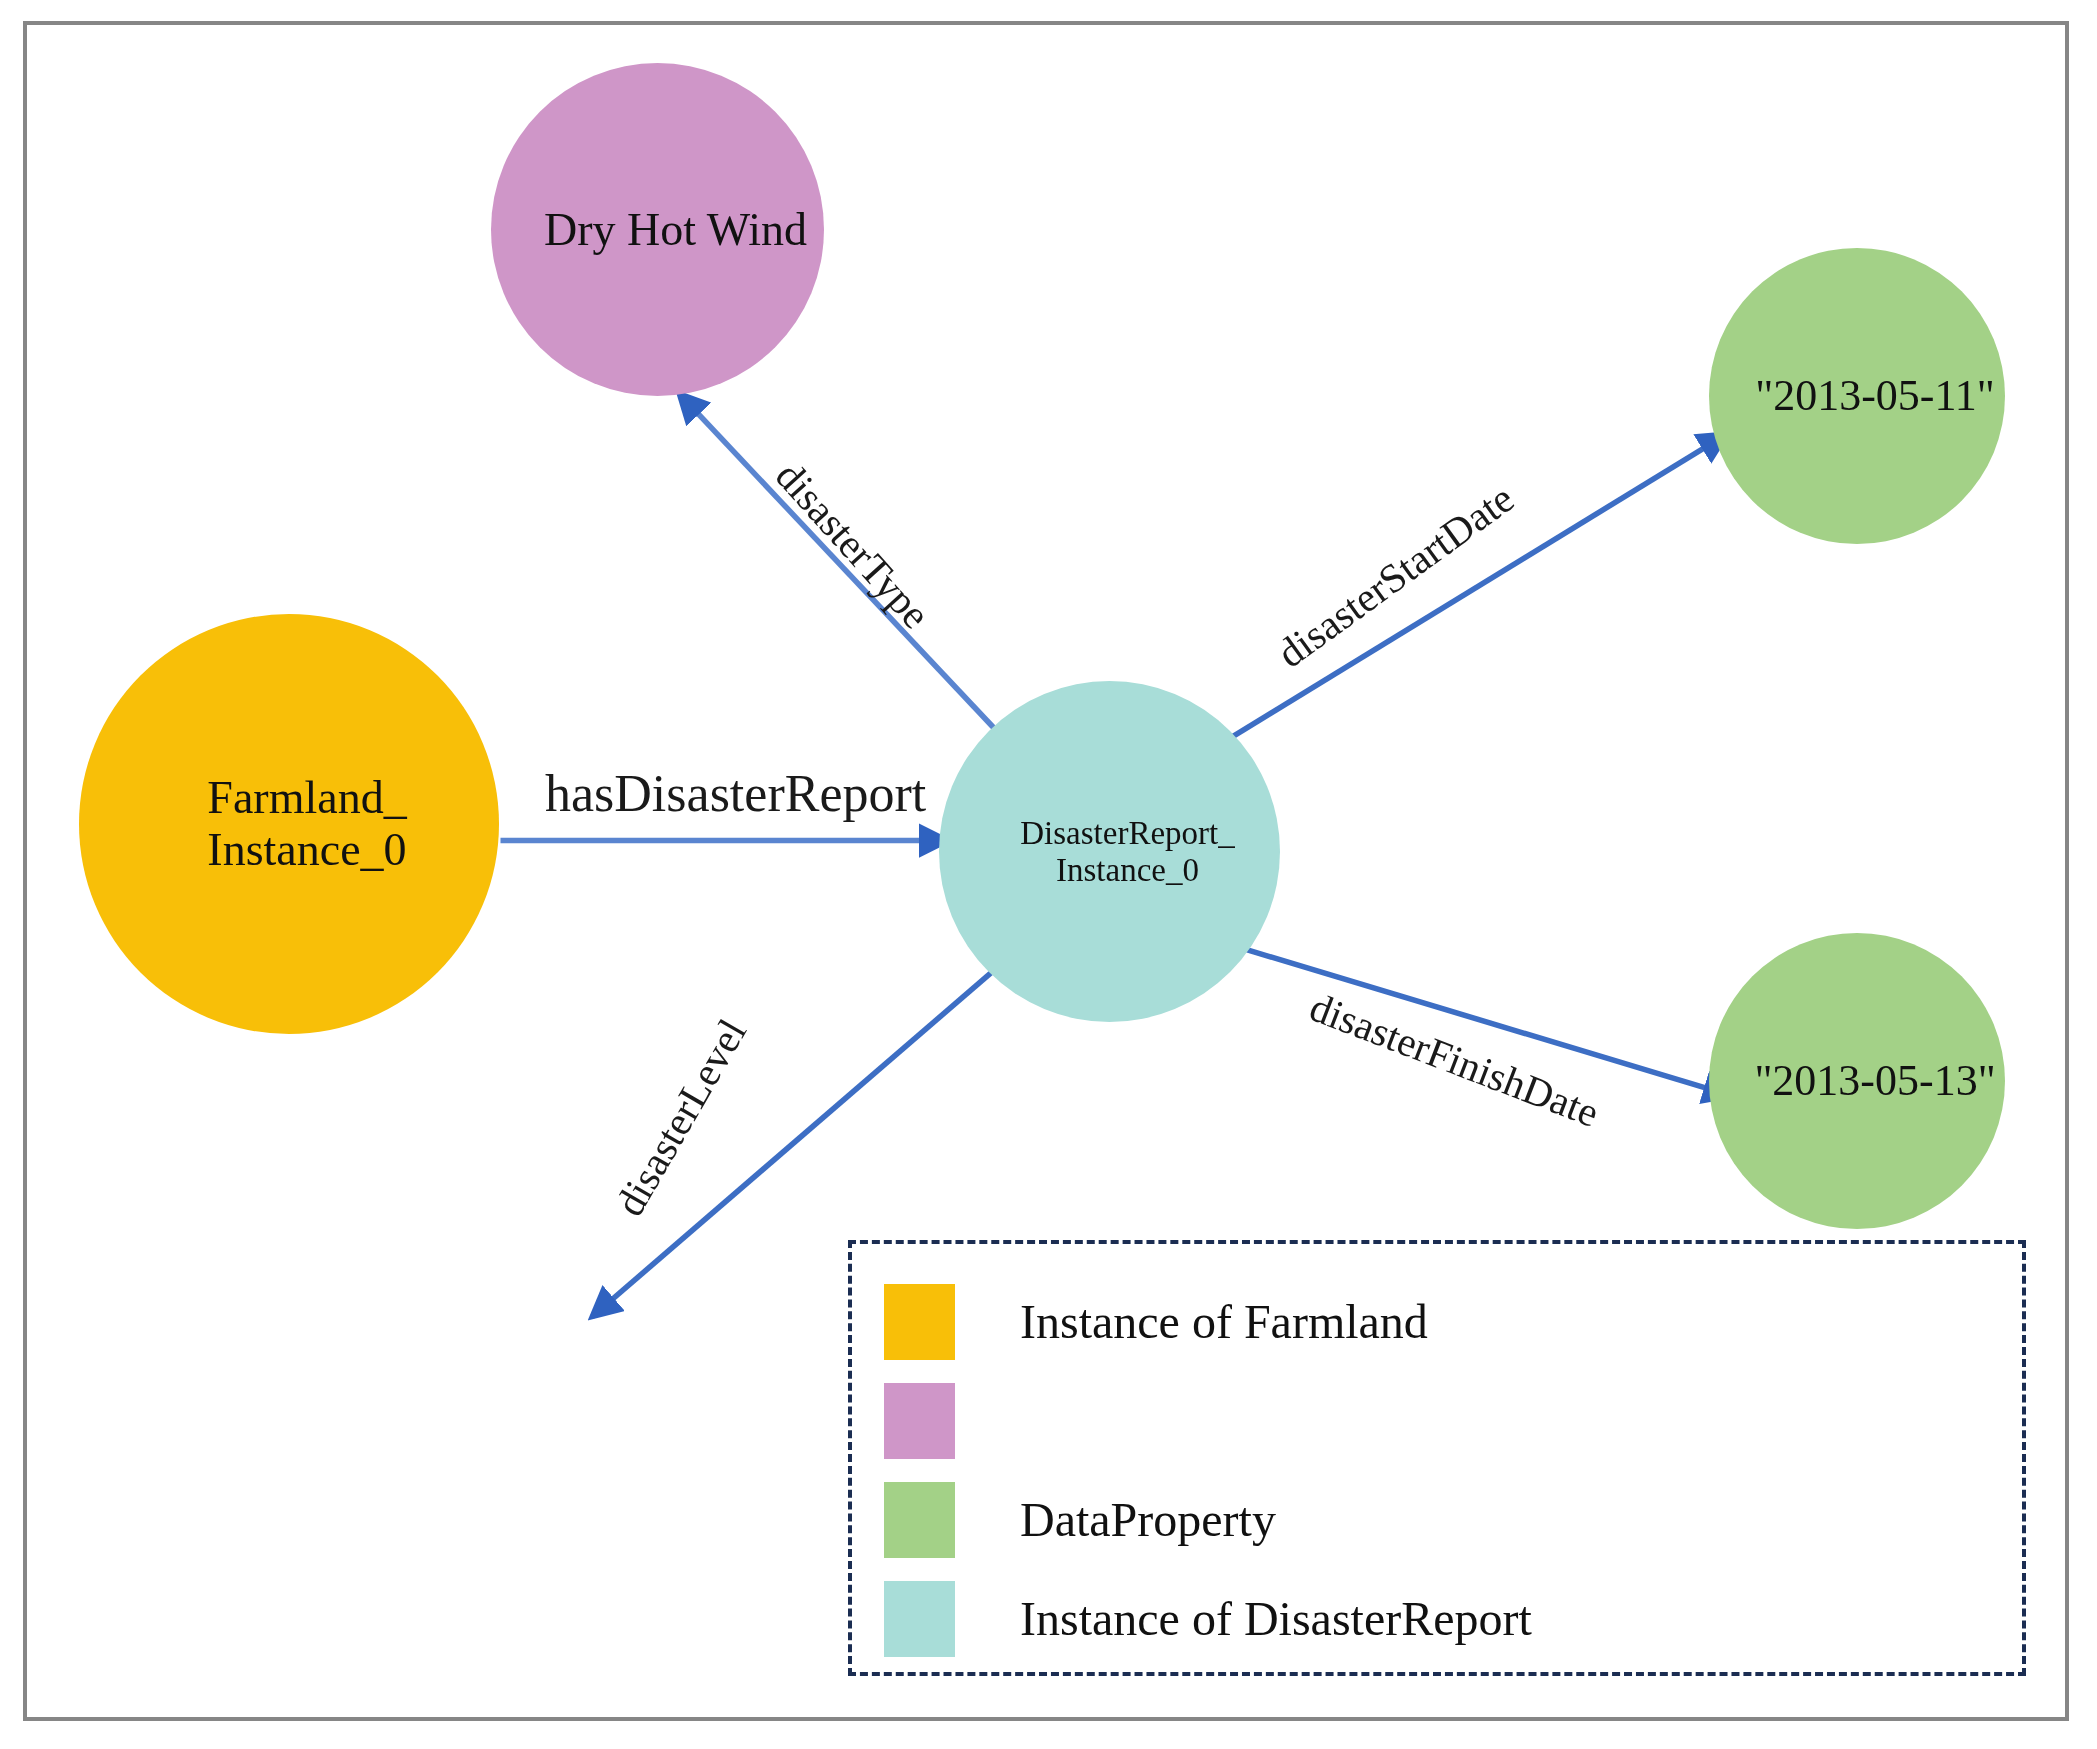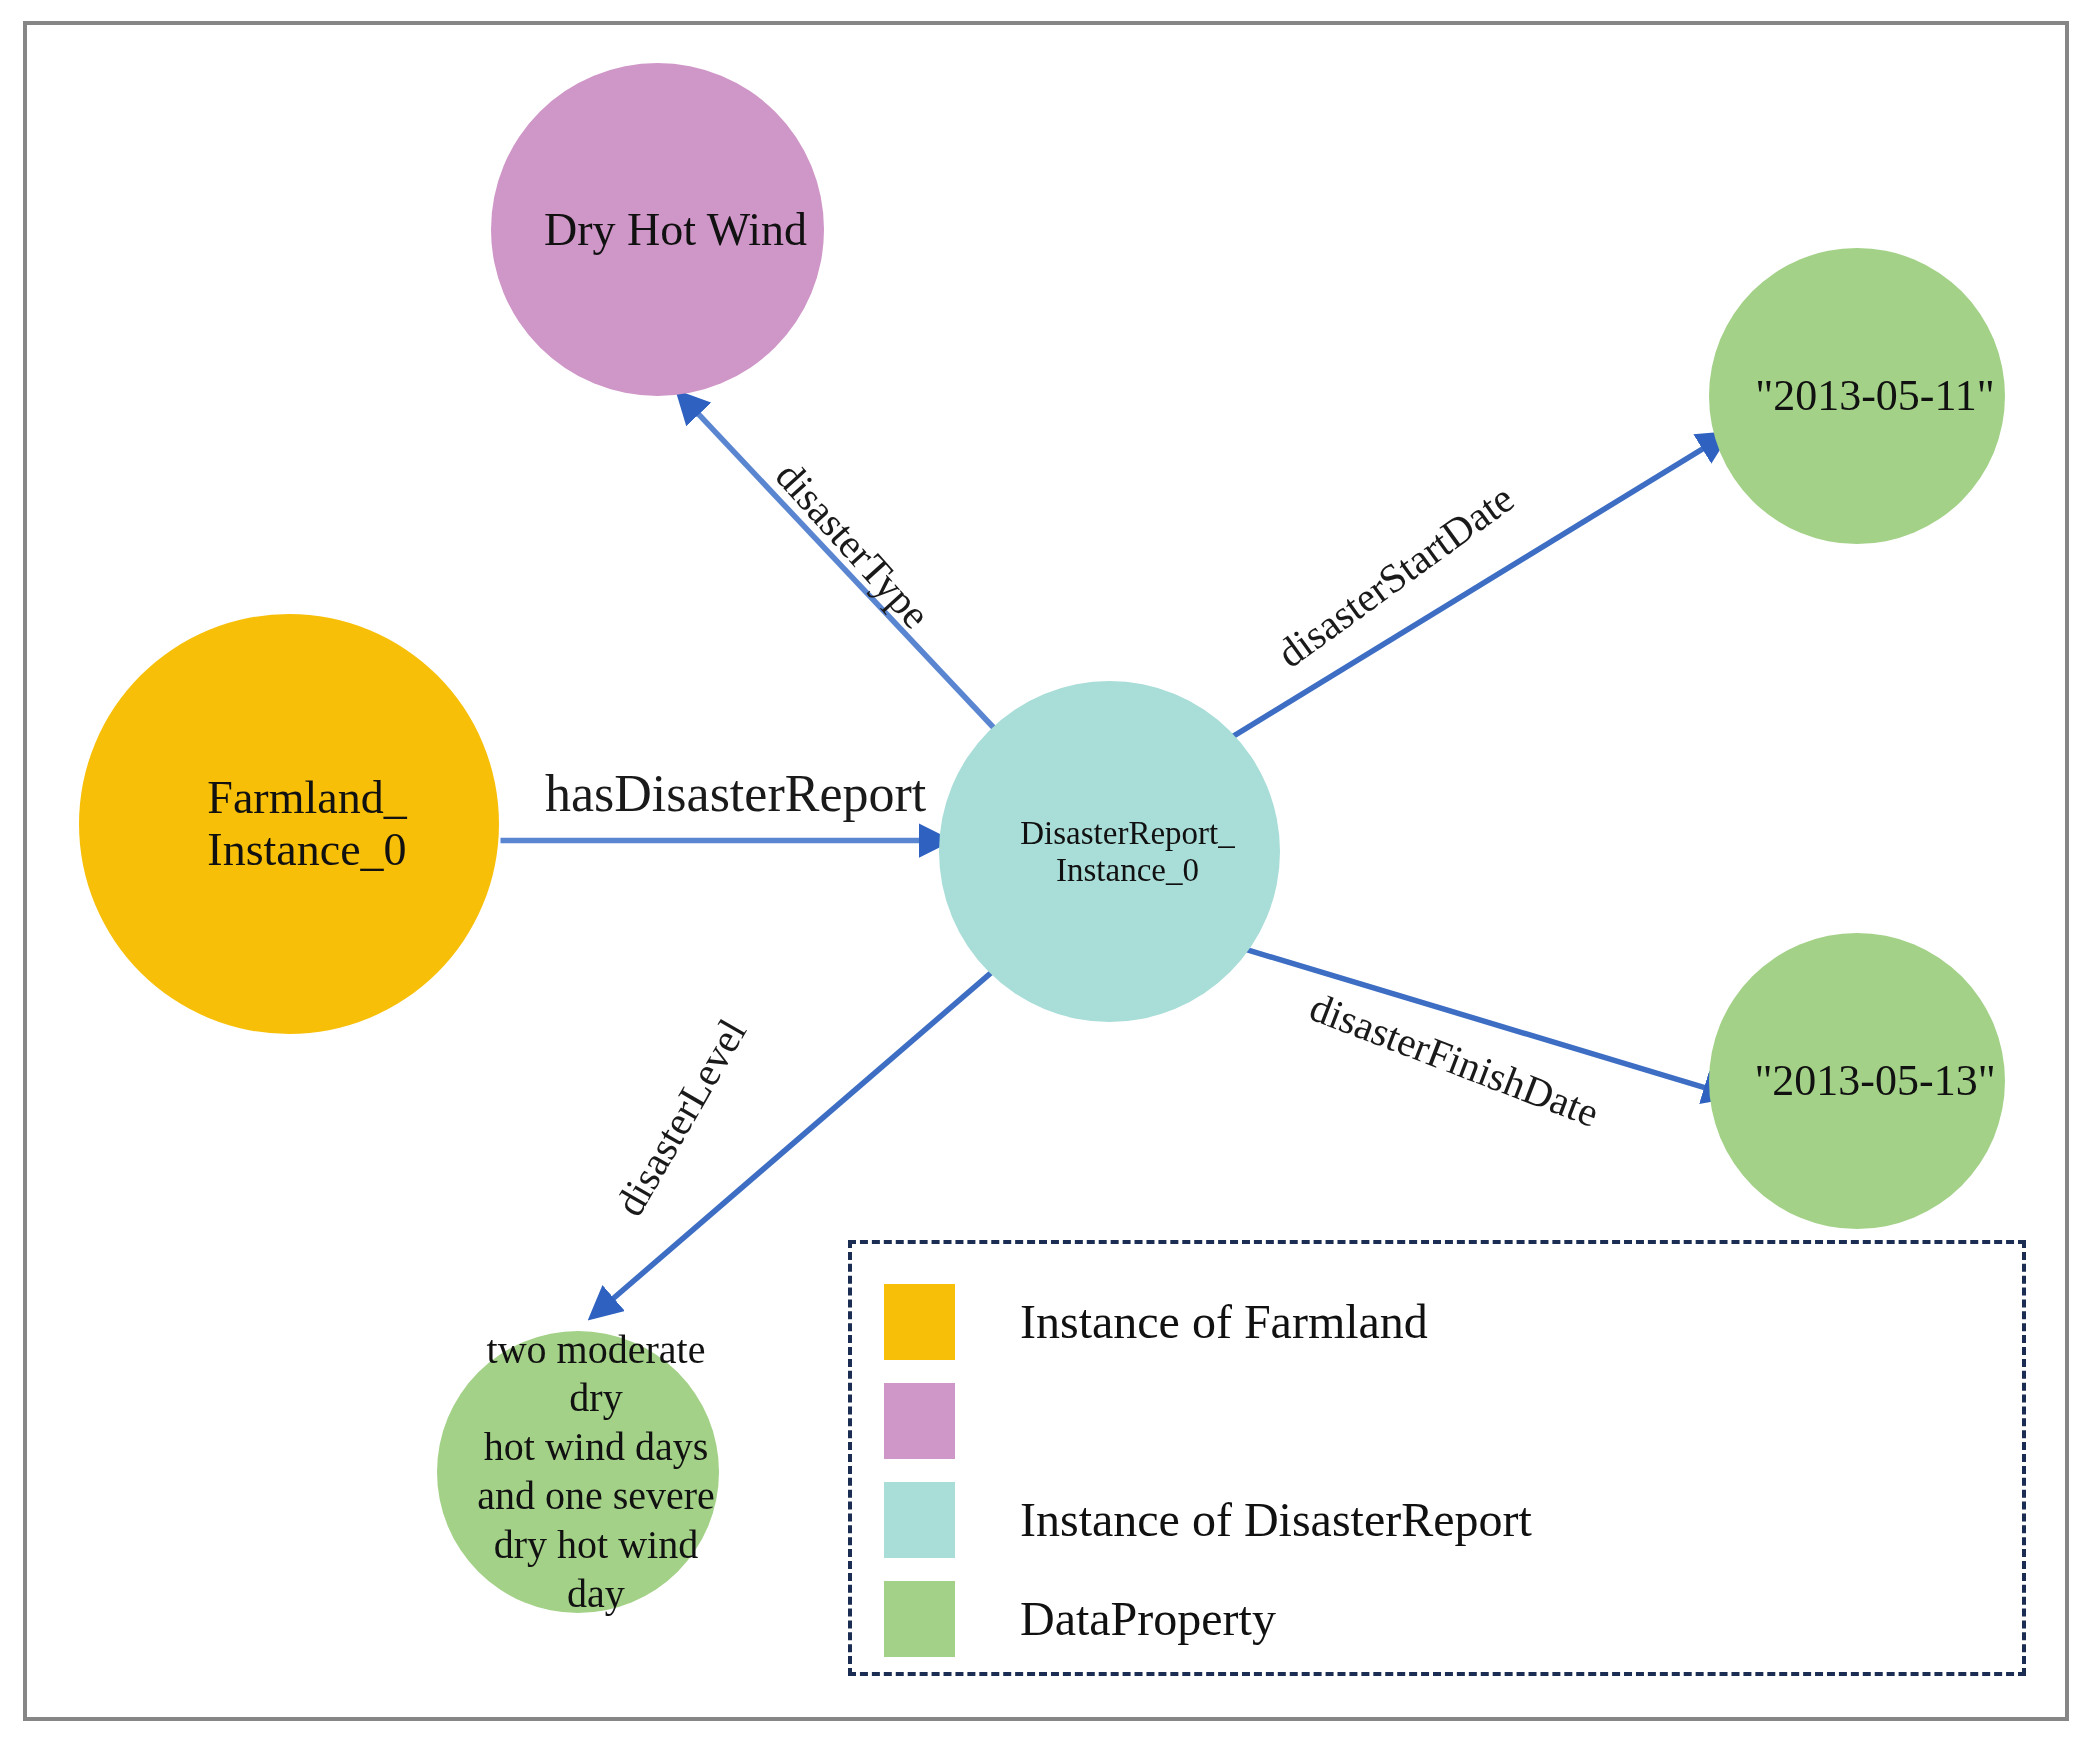--- a/index.html
+++ b/index.html
@@ -101,28 +101,20 @@
   </div>
 
   <div class="node" id="node-startdate">
     <span class="lbl">"2013-05-11"</span>
   </div>
 
   <div class="node" id="node-finishdate">
     <span class="lbl">"2013-05-13"</span>
   </div>
 
-  <div class="node" id="node-disasterlevel">
-    <span class="lbl">
-      <span>two moderate dry</span><br>
-      <span>hot wind days</span><br>
-      <span>and one severe</span><br>
-      <span>dry hot wind day</span>
-    </span>
-  </div>
 
   <div class="edge-label" id="lbl-hasdisasterreport">hasDisasterReport</div>
 
   <div class="edge-label" id="lbl-disastertype">disasterType</div>
 
   <div class="edge-label" id="lbl-disasterstartdate">disasterStartDate</div>
 
   <div class="edge-label" id="lbl-disasterfinishdate">disasterFinishDate</div>
 
   <div class="edge-label" id="lbl-disasterlevel">disasterLevel</div>
@@ -133,26 +125,26 @@
       <div class="legend-row">
         <span class="legend-swatch" style="background:#f8bf08"></span>
         <span class="legend-text">Instance of Farmland</span>
       </div>
 
       <div class="legend-row">
         <span class="legend-swatch" style="background:#cf96c8"></span>
       </div>
 
       <div class="legend-row">
-        <span class="legend-swatch" style="background:#a8ddd8"></span>
-        <span class="legend-text">Instance of DisasterReport</span>
+        <span class="legend-swatch" style="background:#a3d187"></span>
+        <span class="legend-text">DataProperty</span>
       </div>
 
       <div class="legend-row">
-        <span class="legend-swatch" style="background:#a3d187"></span>
-        <span class="legend-text">DataProperty</span>
+        <span class="legend-swatch" style="background:#a8ddd8"></span>
+        <span class="legend-text">Instance of DisasterReport</span>
       </div>
 
     </div>
   </div>
 
 </div>
 
 
 </body></html>

